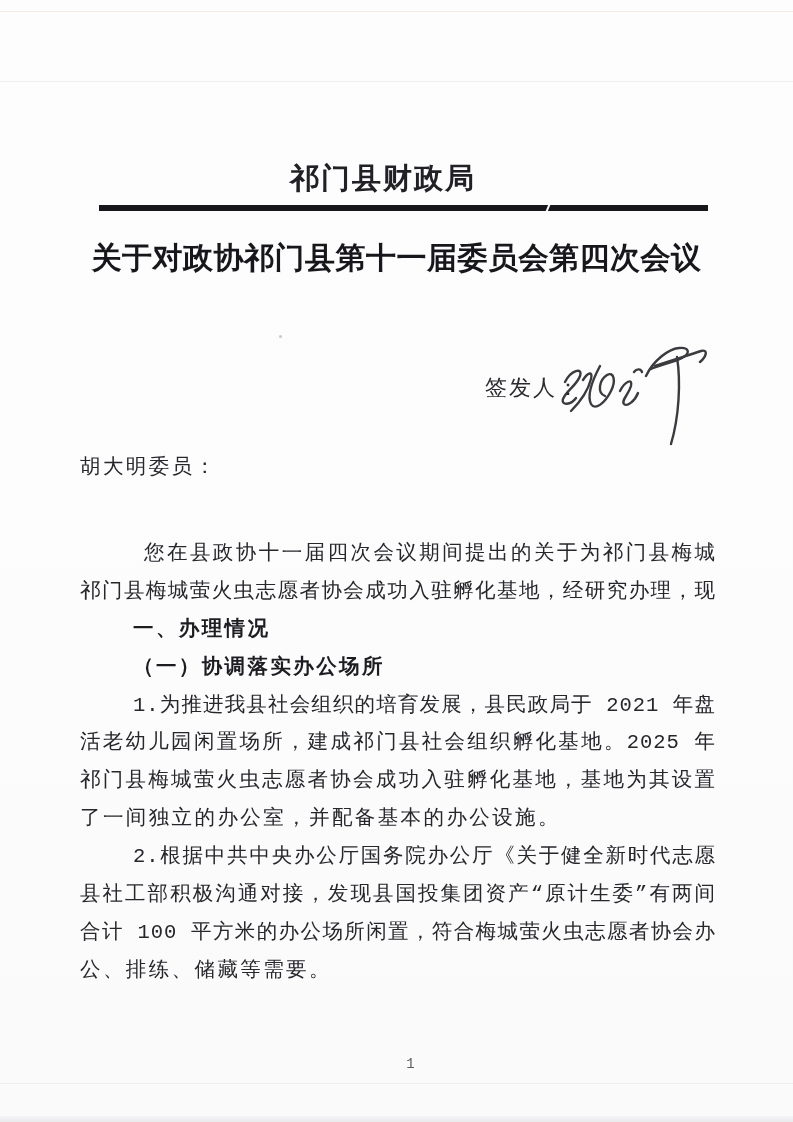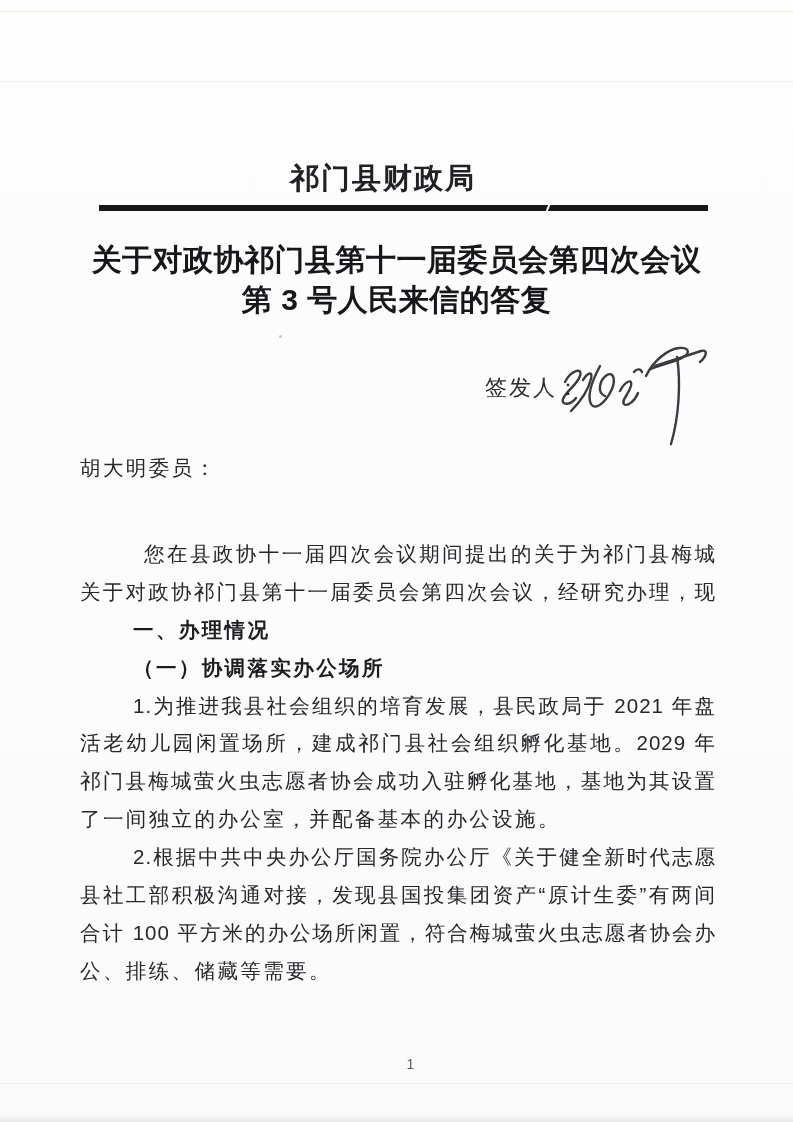--- a/index.html
+++ b/index.html
@@ -1,21 +1,21 @@
 <!DOCTYPE html>
 <html><head>
 <meta charset="utf-8">
 <style>
   html,body{margin:0;padding:0;background:#ffffff;}
   .page{
     position:relative;
     width:793px;height:1122px;
     background:linear-gradient(180deg,#fdfdfe 0%,#fcfcfd 55%,#fafafb 100%);
     overflow:hidden;
-    font-family:Liberation Sans, sans-serif;
+    font-family:Liberation Mono, monospace;
     color:#26262b;
   }
   .artifact{position:absolute;left:0;right:0;height:1px;pointer-events:none;}
   .art-top-a{top:11px;background:#f1ecdd;}
   .art-top-b{top:81px;background:#efeff2;}
   .art-bottom-a{top:1083px;background:#ededf0;}
   .art-bottom-strip{top:1116px;height:6px;background:linear-gradient(180deg,#f5f5f7,#e9e9ec);}
   .art-dot{position:absolute;left:279px;top:335px;width:3px;height:3px;border-radius:50%;background:#9a9aa0;opacity:.55;}
 
   .agency{
@@ -64,21 +64,20 @@
   <div class="art-dot"></div>
 
   <div class="agency">祁门县财政局</div>
 
   <div class="rule">
     <i class="scratch"></i>
   </div>
 
   <div class="doc-title">
     <div>关于对政协祁门县第十一届委员会第四次会议</div>
-    <div>第 3 号人民来信的答复</div>
   </div>
 
   <div class="signer-row">
     <span>签发人：</span>
   </div>
 
   <svg class="signature-layer" viewBox="0 0 793 1122" xmlns="http://www.w3.org/2000/svg">
     <g fill="none" stroke="#26262b" stroke-width="2.4" stroke-linecap="round" stroke-linejoin="round" opacity="0.9">
       <path d="M565,382 C571,370 583,367 580,376 C577,385 566,391 563,399 C561,406 571,405 576,398"></path>
       <path d="M583,380 C588,372 593,371 591,379 C588,391 579,403 571,411"></path>
@@ -87,25 +86,25 @@
       <path d="M634,372 C637,368 641,369 642,372"></path>
       <path d="M646,376 C653,361 668,349 679,348 C689,347 691,353 682,358 C672,363 659,365 651,369"></path>
       <path d="M655,366 C672,360 690,355 701,351 C708,349 707,356 700,362"></path>
       <path d="M677,357 C681,382 679,417 671,444"></path>
     </g>
   </svg>
 
   <div class="doc-body">
     <div class="line">胡大明委员：</div>
     <div class="line fill ind-a">您在县政协十一届四次会议期间提出的关于为祁门县梅城</div>
-    <div class="line fill">关于对政协祁门县第十一届委员会第四次会议，经研究办理，现</div>
+    <div class="line fill">祁门县梅城萤火虫志愿者协会成功入驻孵化基地，经研究办理，现</div>
     <div class="line bold ind-b">一、办理情况</div>
     <div class="line bold ind-b">（一）协调落实办公场所</div>
     <div class="line fill ind-b">1.为推进我县社会组织的培育发展，县民政局于 2021 年盘</div>
-    <div class="line fill">活老幼儿园闲置场所，建成祁门县社会组织孵化基地。2029 年</div>
+    <div class="line fill">活老幼儿园闲置场所，建成祁门县社会组织孵化基地。2025 年</div>
     <div class="line fill">祁门县梅城萤火虫志愿者协会成功入驻孵化基地，基地为其设置</div>
     <div class="line">了一间独立的办公室，并配备基本的办公设施。</div>
     <div class="line fill ind-b">2.根据中共中央办公厅国务院办公厅《关于健全新时代志愿</div>
     <div class="line fill">县社工部积极沟通对接，发现县国投集团资产“原计生委”有两间</div>
     <div class="line fill">合计 100 平方米的办公场所闲置，符合梅城萤火虫志愿者协会办</div>
     <div class="line">公、排练、储藏等需要。</div>
   </div>
 
   <div class="pagenum">1</div>
 

